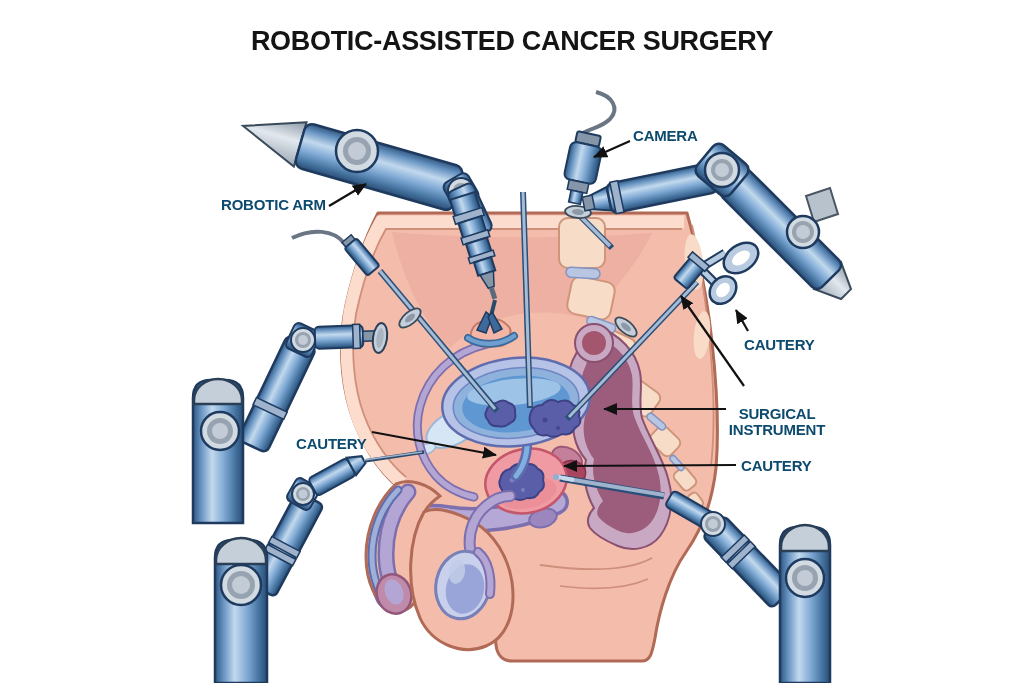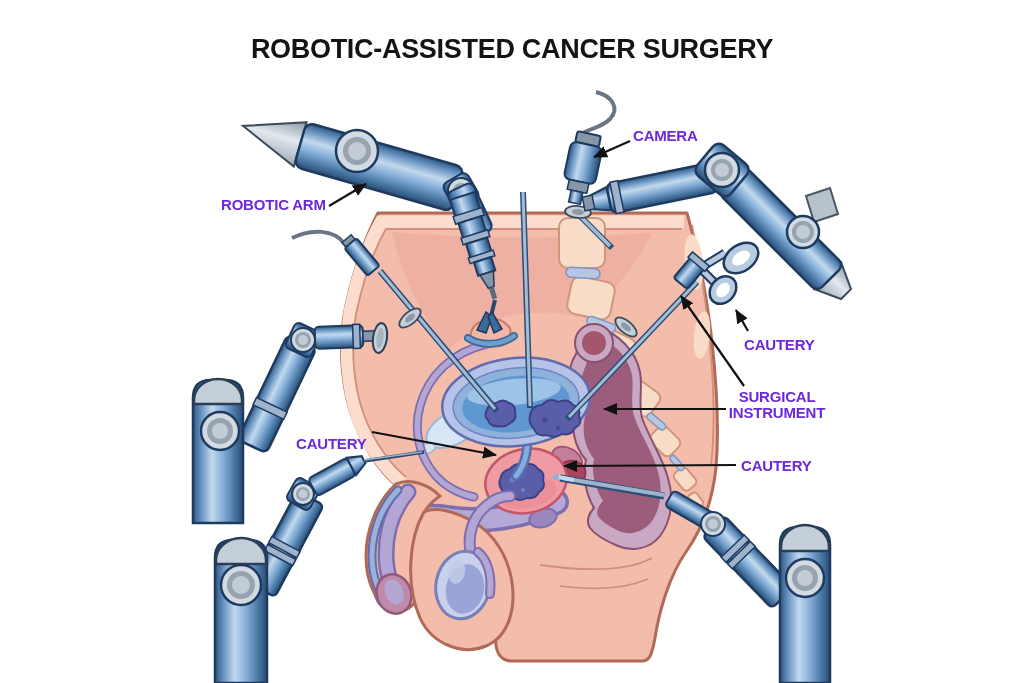--- a/index.html
+++ b/index.html
@@ -1,23 +1,23 @@
 <!DOCTYPE html>
 <html><head>
 <meta charset="utf-8">
 <style>
   html,body{margin:0;padding:0;background:#fff;}
   #stage{position:relative;width:1024px;height:683px;background:#ffffff;overflow:hidden;
          font-family:"Liberation Sans",sans-serif;}
   #art{position:absolute;left:0;top:0;}
   .title{position:absolute;left:0;right:0;top:24px;text-align:center;
-         font-weight:bold;font-size:27px;line-height:34px;letter-spacing:-0.3px;color:#141414;margin-top:8px;}
+         font-weight:bold;font-size:27px;line-height:34px;letter-spacing:-0.3px;color:#141414;}
   .label{position:absolute;font-weight:bold;font-size:15px;letter-spacing:-0.2px;
-         color:#6d28d9;white-space:nowrap;}
-  .label.center{white-space:normal;text-align:center;line-height:16px;}
+         color:#0c4a6e;white-space:nowrap;}
+  .label.center{white-space:normal;text-align:center;line-height:16px;margin-top:17px;}
 </style>
 </head>
 <body>
 
 <div id="stage">
 
 <svg id="art" width="1024" height="683" viewBox="0 0 1024 683">
   <defs>
     <linearGradient id="cyl" x1="0" y1="0" x2="0" y2="1">
       <stop offset="0" stop-color="#30567e"></stop>

